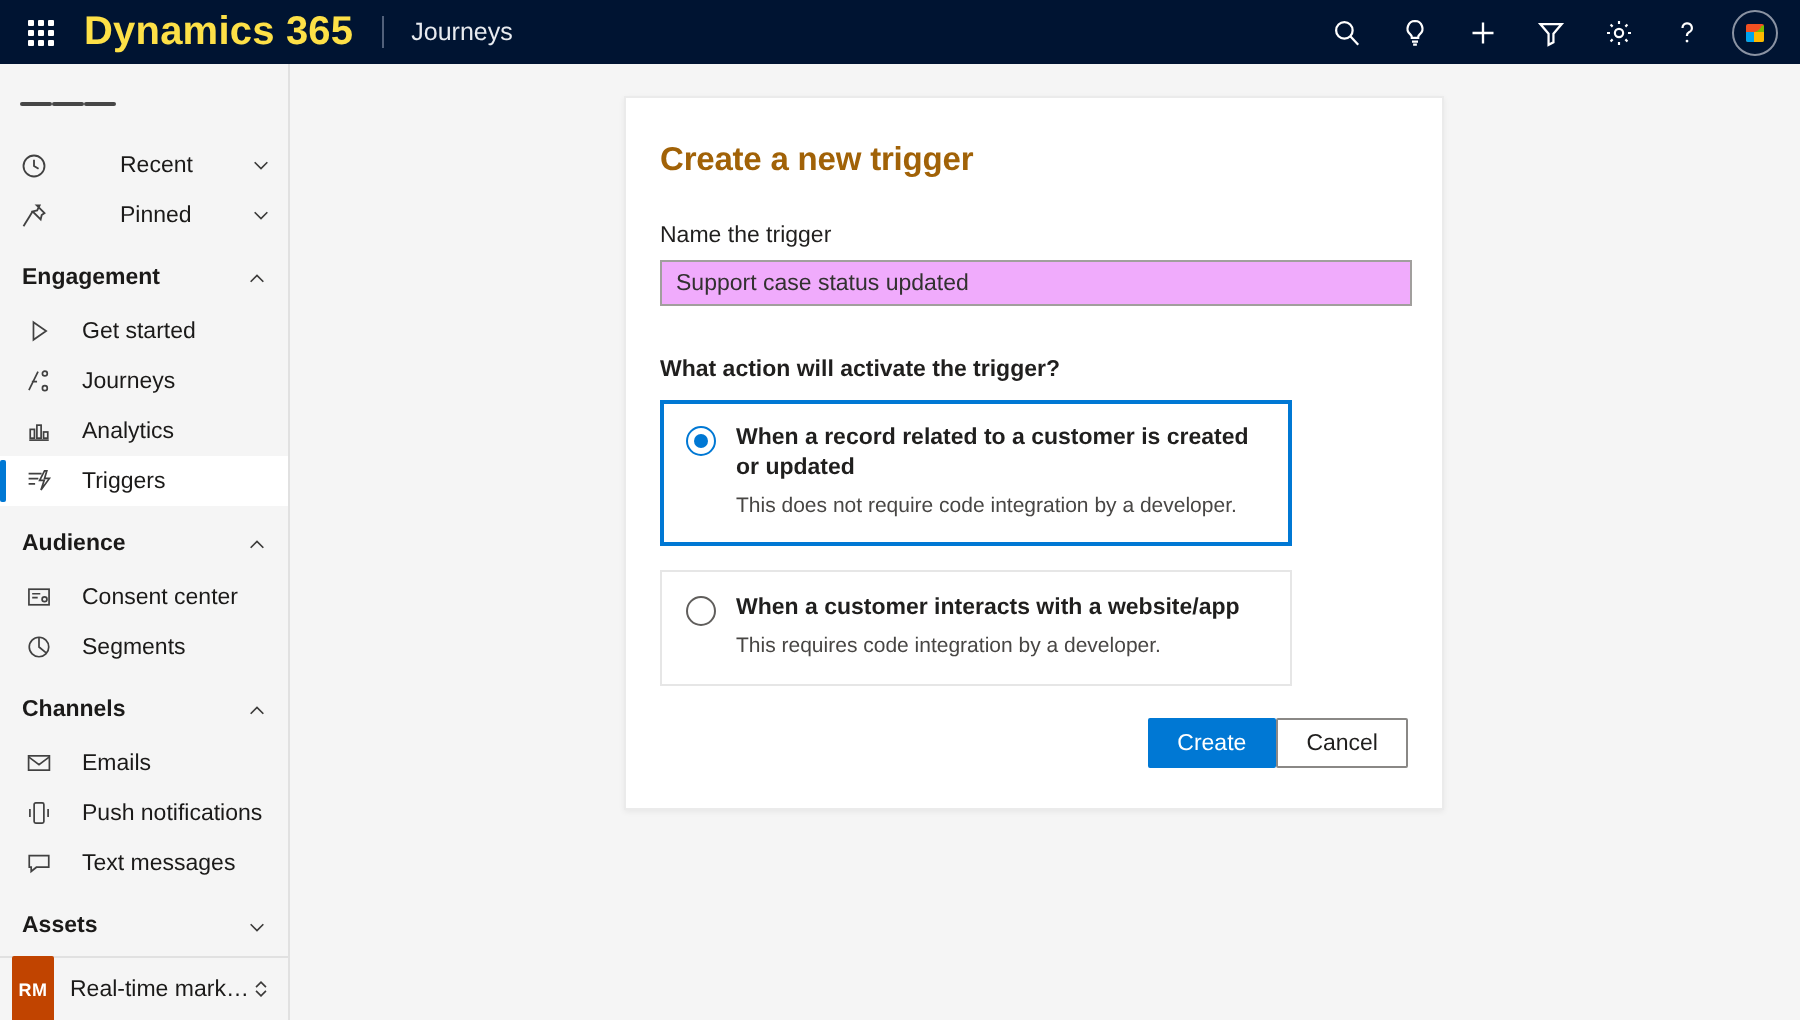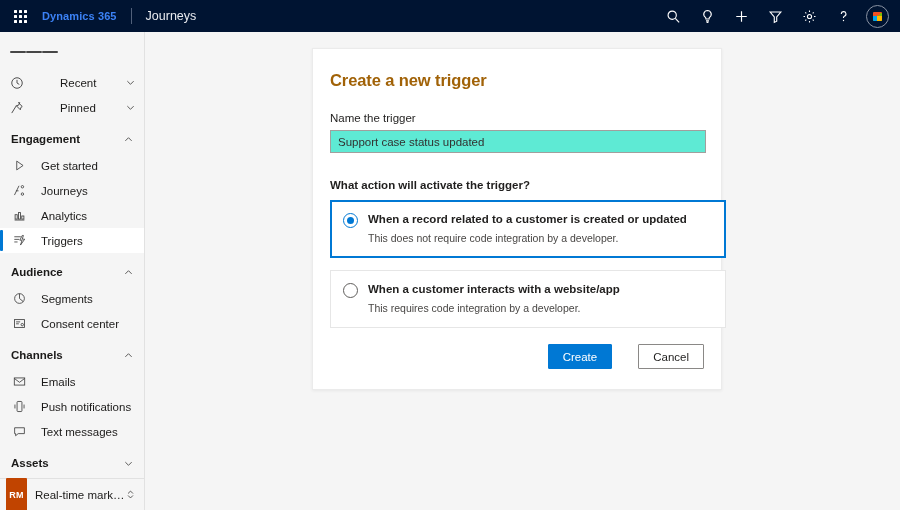--- a/index.html
+++ b/index.html
@@ -23,21 +23,21 @@
     width: 40px; height: 32px;
     display: flex; align-items: center; justify-content: center;
     cursor: pointer;
   }
   .waffle-grid {
     display: grid; grid-template-columns: repeat(3, 3px);
     grid-template-rows: repeat(3, 3px); gap: 2px;
   }
   .waffle-grid i { width: 3px; height: 3px; background: #ffffff; display: block; border-radius: .5px; }
   .brand {
-    font-size: 11px; font-weight: bold; color: #3b82f6;
+    font-size: 20px; font-weight: bold; color: #fde047;
     letter-spacing: .1px; padding-left: 2px;
   }
   .brand-sep {
     width: 1px; height: 16px; background: #5a6border; background: #51607a;
     margin: 0 14px;
   }
   .app-name { font-size: 12.5px; color: #e8ebf0; font-weight: normal; }
   .topbar-spacer { flex: 1; }
   .top-icons { display: flex; align-items: center; gap: 0; }
   .ticon {
@@ -156,31 +156,31 @@
   .dlg-title {
     font-size: 16.5px; font-weight: bold; color: #a16207;
     letter-spacing: -.1px; margin-bottom: 22px;
   }
   .field-label {
     font-size: 11.5px; color: #201f1e; font-weight: normal;
     margin-bottom: 6px;
   }
   .text-input {
     width: 376px; height: 23px;
-    border: 1px solid #a19f9d; background: #5eead4;
+    border: 1px solid #a19f9d; background: #f0abfc;
     font-family: "Liberation Sans", sans-serif;
     font-size: 11.5px; color: #323130;
     padding: 0 7px; outline: none; display: block;
   }
   .q-label {
     font-size: 11.5px; color: #201f1e; font-weight: bold;
     margin-top: 26px; margin-bottom: 9px;
   }
   .opt {
-    width: 396px; background: #ffffff;
+    width: 316px; background: #ffffff;
     border: 1px solid #e6e6e6;
     padding: 11px 12px 12px 12px;
     display: flex; align-items: flex-start; cursor: pointer;
     margin-bottom: 12px;
   }
   .opt.selected { border: 2px solid #0078d4; padding: 10px 11px 11px 11px; }
   .radio {
     width: 15px; height: 15px; min-width: 15px; border-radius: 50%;
     border: 1px solid #605e5c; background: #ffffff;
     margin-right: 10px; margin-top: 1px;
@@ -193,21 +193,21 @@
   }
   .opt.selected .radio-dot { display: block; }
   .opt-text { flex: 1; }
   .opt-title {
     font-size: 11.5px; font-weight: bold; color: #201f1e;
     line-height: 15px; margin-bottom: 4px;
   }
   .opt-desc { font-size: 10.5px; color: #484644; line-height: 14px; }
   .actions {
     display: flex; justify-content: flex-end;
-    gap: 26px; margin-top: 16px;
+    gap: 0; margin-top: 16px;
   }
   .btn {
     height: 25px; min-width: 62px; padding: 0 14px;
     font-family: "Liberation Sans", sans-serif;
     font-size: 11.5px; cursor: pointer; border-radius: 1px;
     display: flex; align-items: center; justify-content: center;
   }
   .btn-primary { background: #0078d4; color: #ffffff; border: 1px solid #0078d4; }
   .btn-secondary { background: #ffffff; color: #201f1e; border: 1px solid #8a8886; }
 </style>
@@ -371,35 +371,35 @@
           <span class="sb-label">Audience</span>
           <span class="sb-chev">
             <svg width="11" height="11" viewBox="0 0 16 16" fill="none" stroke="currentColor" stroke-width="1.2">
                 <path d="M3.4 10 8 5.4 12.6 10"></path>
               </svg>
           </span>
         </div>
         <div class="sb-item">
           <span class="sb-icon">
             <svg width="13" height="13" viewBox="0 0 16 16" fill="none" stroke="currentColor" stroke-width="1.05">
-              <circle cx="8" cy="8" r="6"></circle>
-                <path d="M8 2v6l4.6 3.8"></path>
-            </svg>
-          </span>
-          <span class="sb-label">Segments</span>
-        </div>
-        <div class="sb-item">
-          <span class="sb-icon">
-            <svg width="13" height="13" viewBox="0 0 16 16" fill="none" stroke="currentColor" stroke-width="1.05">
               <rect x="1.8" y="3.2" width="12.4" height="9.6"></rect>
                 <path d="M3.8 6h5M3.8 8.4h3.4"></path>
               <circle cx="11.4" cy="9.4" r="1.5"></circle>
             </svg>
           </span>
           <span class="sb-label">Consent center</span>
+        </div>
+        <div class="sb-item">
+          <span class="sb-icon">
+            <svg width="13" height="13" viewBox="0 0 16 16" fill="none" stroke="currentColor" stroke-width="1.05">
+              <circle cx="8" cy="8" r="6"></circle>
+                <path d="M8 2v6l4.6 3.8"></path>
+            </svg>
+          </span>
+          <span class="sb-label">Segments</span>
         </div>
 
         <div class="sb-group">
           <span class="sb-label">Channels</span>
           <span class="sb-chev">
             <svg width="11" height="11" viewBox="0 0 16 16" fill="none" stroke="currentColor" stroke-width="1.2">
                 <path d="M3.4 10 8 5.4 12.6 10"></path>
               </svg>
           </span>
         </div>

